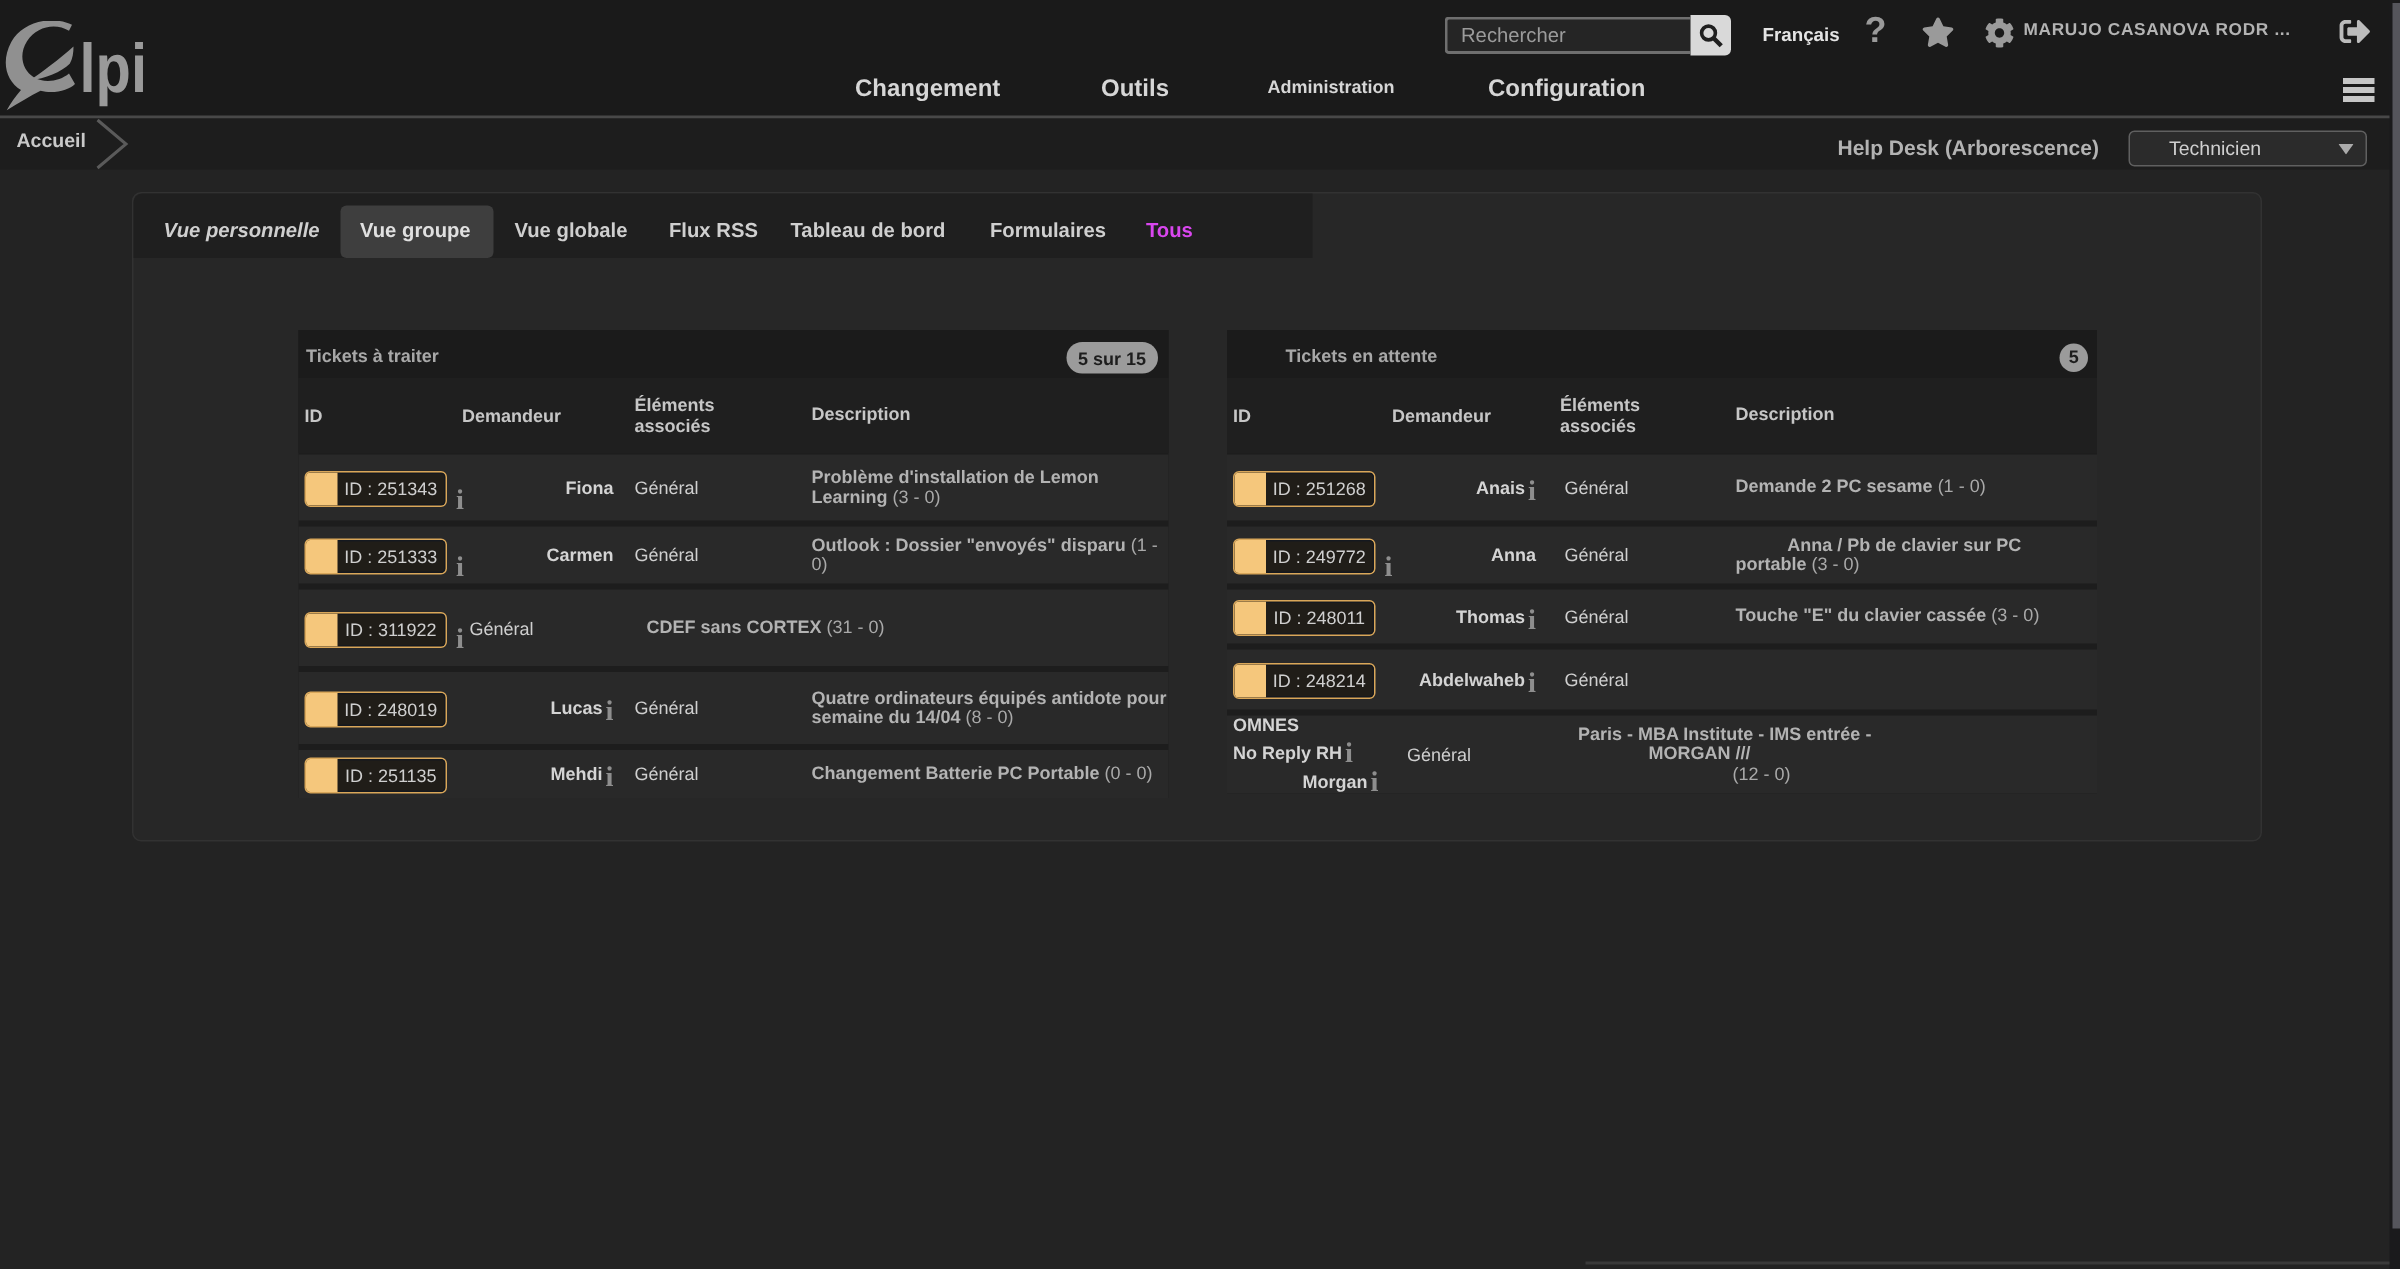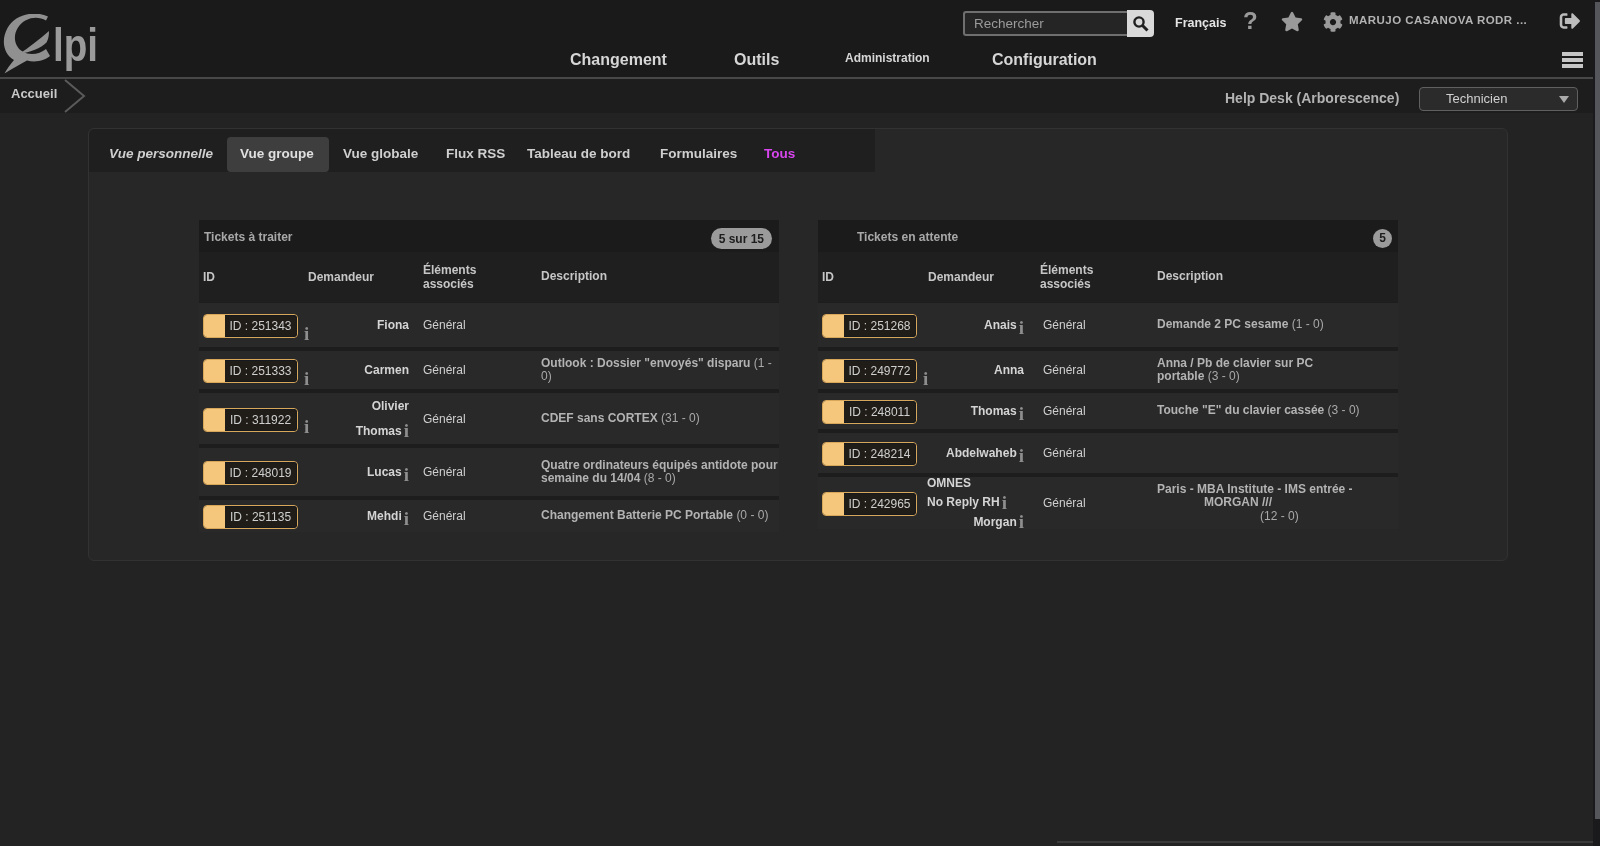--- a/index.html
+++ b/index.html
@@ -122,20 +122,26 @@
   <div class="row" style="height:44px;">
     <div class="cid">
         <span class="idb">
           <span class="sq"></span>
           <span class="idt">ID : 251343</span>
         </span>
         <span class="ii idi">i</span>
       </div>
     <div class="cdem">Fiona</div>
     <div class="cel">Général</div>
+    <div class="cds">
+        <div>
+          <div class="dl">Problème d'installation de Lemon</div>
+          <div class="dl">Learning <span class="ct">(3 - 0)</span></div>
+        </div>
+      </div>
   </div>
   <div class="row" style="height:38px;">
     <div class="cid">
         <span class="idb">
           <span class="sq"></span>
           <span class="idt">ID : 251333</span>
         </span>
         <span class="ii idi">i</span>
       </div>
     <div class="cdem">Carmen</div>
@@ -147,23 +153,20 @@
         </div>
       </div>
   </div>
   <div class="row" style="height:51px;">
     <div class="cid">
         <span class="idb">
           <span class="sq"></span>
           <span class="idt">ID : 311922</span>
         </span>
         <span class="ii idi">i</span>
-      </div>
-    <div class="cdem">
-        <div style="line-height:25px;">Olivier<br>Thomas<span class="ii nmi">i</span></div>
       </div>
     <div class="cel">Général</div>
     <div class="cds">
         <div class="dl">CDEF sans CORTEX <span class="ct">(31 - 0)</span></div>
       </div>
   </div>
   <div class="row" style="height:48px;">
     <div class="cid">
         <span class="idb">
           <span class="sq"></span>
@@ -223,21 +226,21 @@
         <span class="idb">
           <span class="sq"></span>
           <span class="idt">ID : 249772</span>
         </span>
         <span class="ii idi">i</span>
       </div>
     <div class="cdem">Anna</div>
     <div class="cel">Général</div>
     <div class="cds">
         <div style="width:100%;">
-          <div class="dl" style="text-align:left;padding-right:12px;">Anna / Pb de clavier sur PC</div>
+          <div class="dl" style="text-align:center;padding-right:12px;">Anna / Pb de clavier sur PC</div>
           <div class="dl">portable <span class="ct">(3 - 0)</span></div>
         </div>
       </div>
   </div>
   <div class="row" style="height:36px;">
     <div class="cid">
         <span class="idb">
           <span class="sq"></span>
           <span class="idt">ID : 248011</span>
         </span>
@@ -252,26 +255,20 @@
     <div class="cid">
         <span class="idb">
           <span class="sq"></span>
           <span class="idt">ID : 248214</span>
         </span>
       </div>
     <div class="cdem">Abdelwaheb<span class="ii nmi">i</span></div>
     <div class="cel">Général</div>
   </div>
   <div class="row" style="height:52px;">
-    <div class="cid">
-        <span class="idb">
-          <span class="sq"></span>
-          <span class="idt">ID : 242965</span>
-        </span>
-      </div>
     <div class="cdem">
         <div style="width:100%;line-height:13.5px;">
           <div style="text-align:left;padding-left:4px;">OMNES</div>
           <div style="text-align:left;padding-left:4px;">No Reply RH<span class="ii nmi">i</span></div>
           <div style="text-align:right;">Morgan<span class="ii nmi">i</span></div>
         </div>
       </div>
     <div class="cel">Général</div>
     <div class="cds">
         <div style="line-height:13.5px;">

